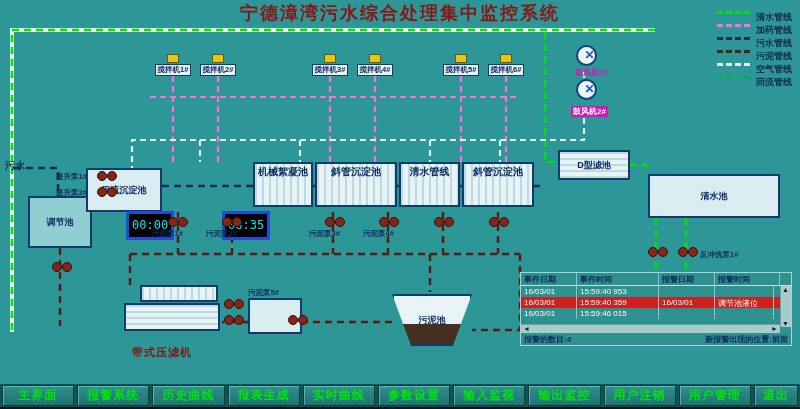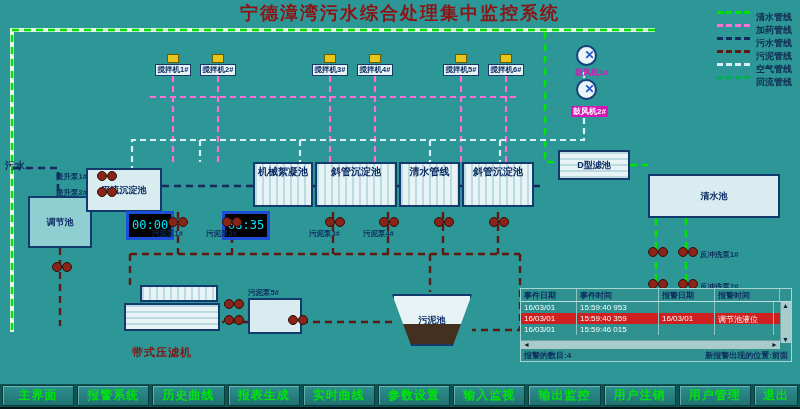--- a/index.html
+++ b/index.html
@@ -32,21 +32,21 @@
 .hot .blbl{display:inline-block;background:#d816b6;color:#fff;padding:0 2px}
 
 .pump{position:absolute;width:19px;height:9px;z-index:3}
 .pump::before,.pump::after{content:"";position:absolute;top:0;width:8px;height:8px;border-radius:50%;background:#8a2418;border:1px solid #2f0f08}
 .pump::before{left:0}.pump::after{left:10px}
 .plbl{position:absolute;font-size:7.5px;font-weight:700;color:#0c2c5c;white-space:nowrap;z-index:3}
 .inflow{position:absolute;left:5px;top:159px;font-size:10px;font-weight:700;color:#0c2c5c;z-index:3}
 .timer{position:absolute;background:#000;border:3px solid #1d4ed8;color:#00e5ff;font-family:"DejaVu Sans Mono",monospace;font-size:12px;line-height:11px;padding:6px 3px;z-index:3}
 .press-label{position:absolute;font-size:11px;font-weight:700;color:#7c1818;z-index:3;letter-spacing:1px}
 
-.alarm{position:absolute;left:520px;top:288px;width:272px;height:74px;background:#2f9090;border:1px solid #a8d4d4;z-index:4;font-size:8px}
+.alarm{position:absolute;left:520px;top:272px;width:272px;height:74px;background:#2f9090;border:1px solid #a8d4d4;z-index:4;font-size:8px}
 .ahdr{display:flex;height:13px;border-bottom:1px solid #bfe0e0;color:#0c2c5c;font-weight:700;padding-right:11px}
 .ahdr span,.arow span{display:block;padding:1px 0 0 3px;overflow:hidden;white-space:nowrap;border-right:1px solid #8fc4c4}
 .c0{width:56px}.c1{width:82px}.c2{width:56px}.c3{flex:1}
 .arow{display:flex;height:11px;color:#f2ffff;padding-right:17px}
 .red{background:#d01f1f}
 .vscroll{position:absolute;top:13px;right:0;width:11px;height:41px;background:#a8cccc;border-left:1px solid #6fa3a3;color:#123}
 .vscroll::before{content:"▲";position:absolute;top:0;left:1px;font-size:7px}
 .vscroll::after{content:"▼";position:absolute;bottom:0;left:1px;font-size:7px}
 .hscroll{position:absolute;left:0;bottom:12px;height:9px;right:11px;background:#a8cccc;border-top:1px solid #6fa3a3;color:#123}
 .hscroll::before{content:"◄";position:absolute;left:2px;top:0;font-size:7px}

